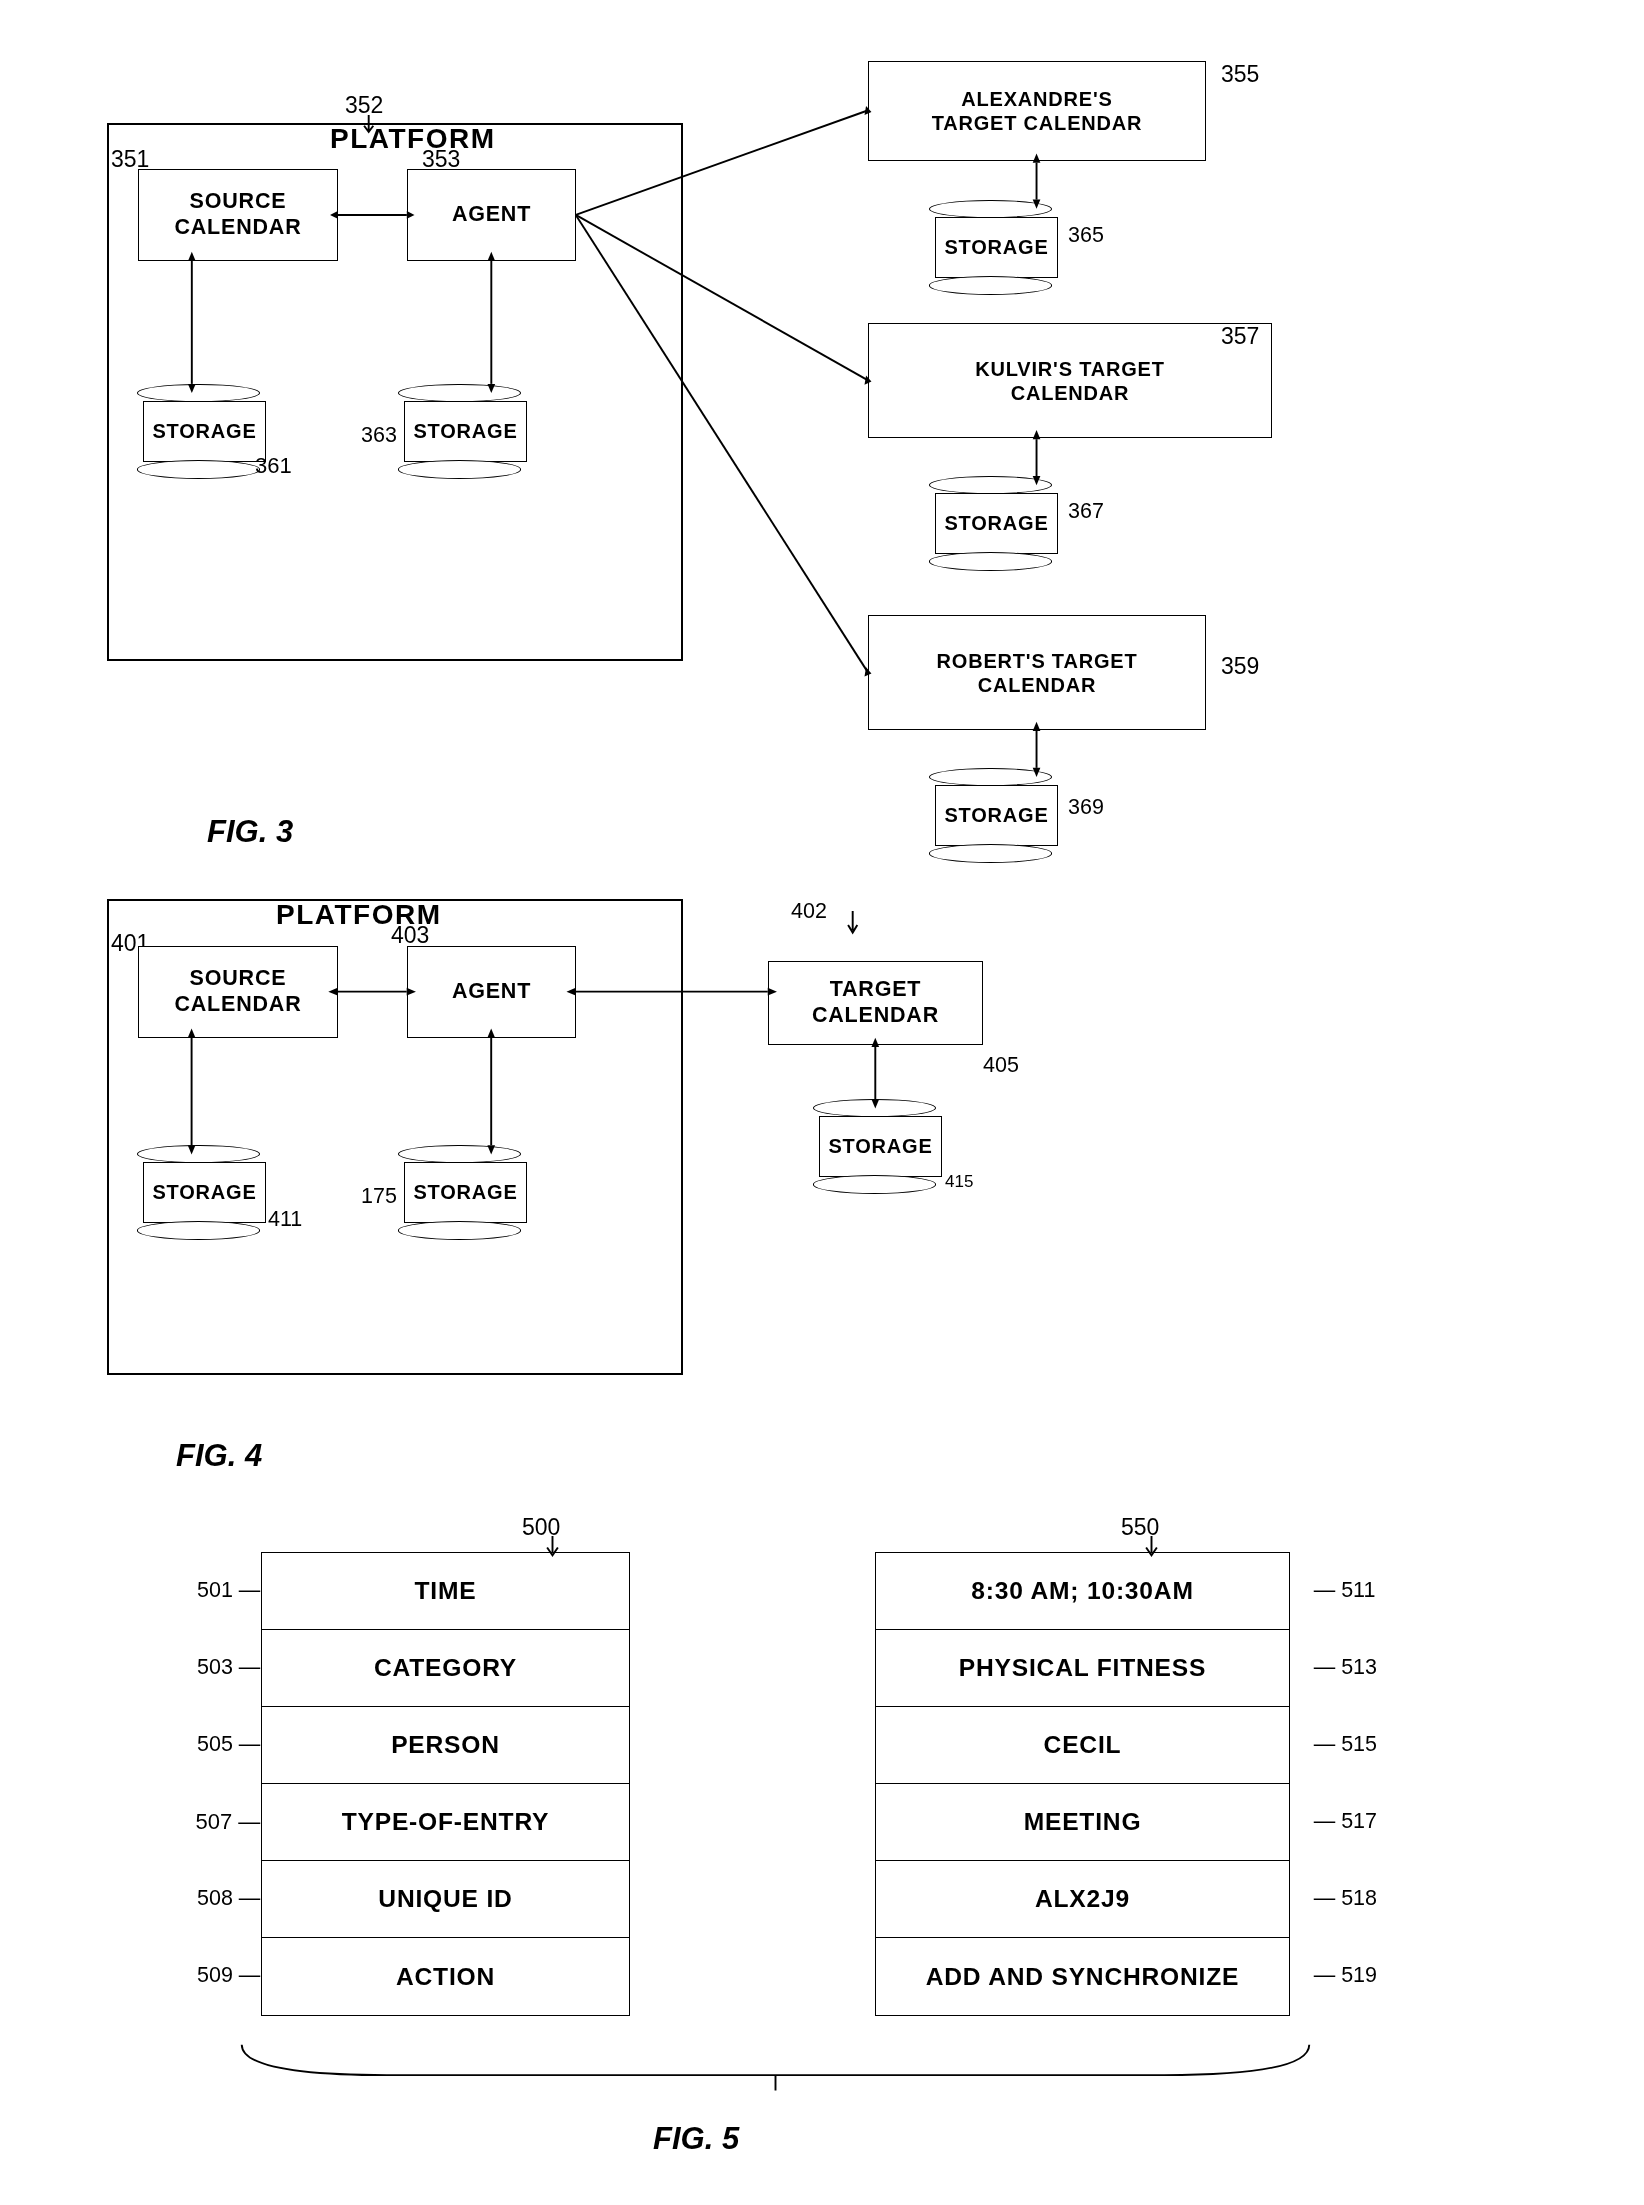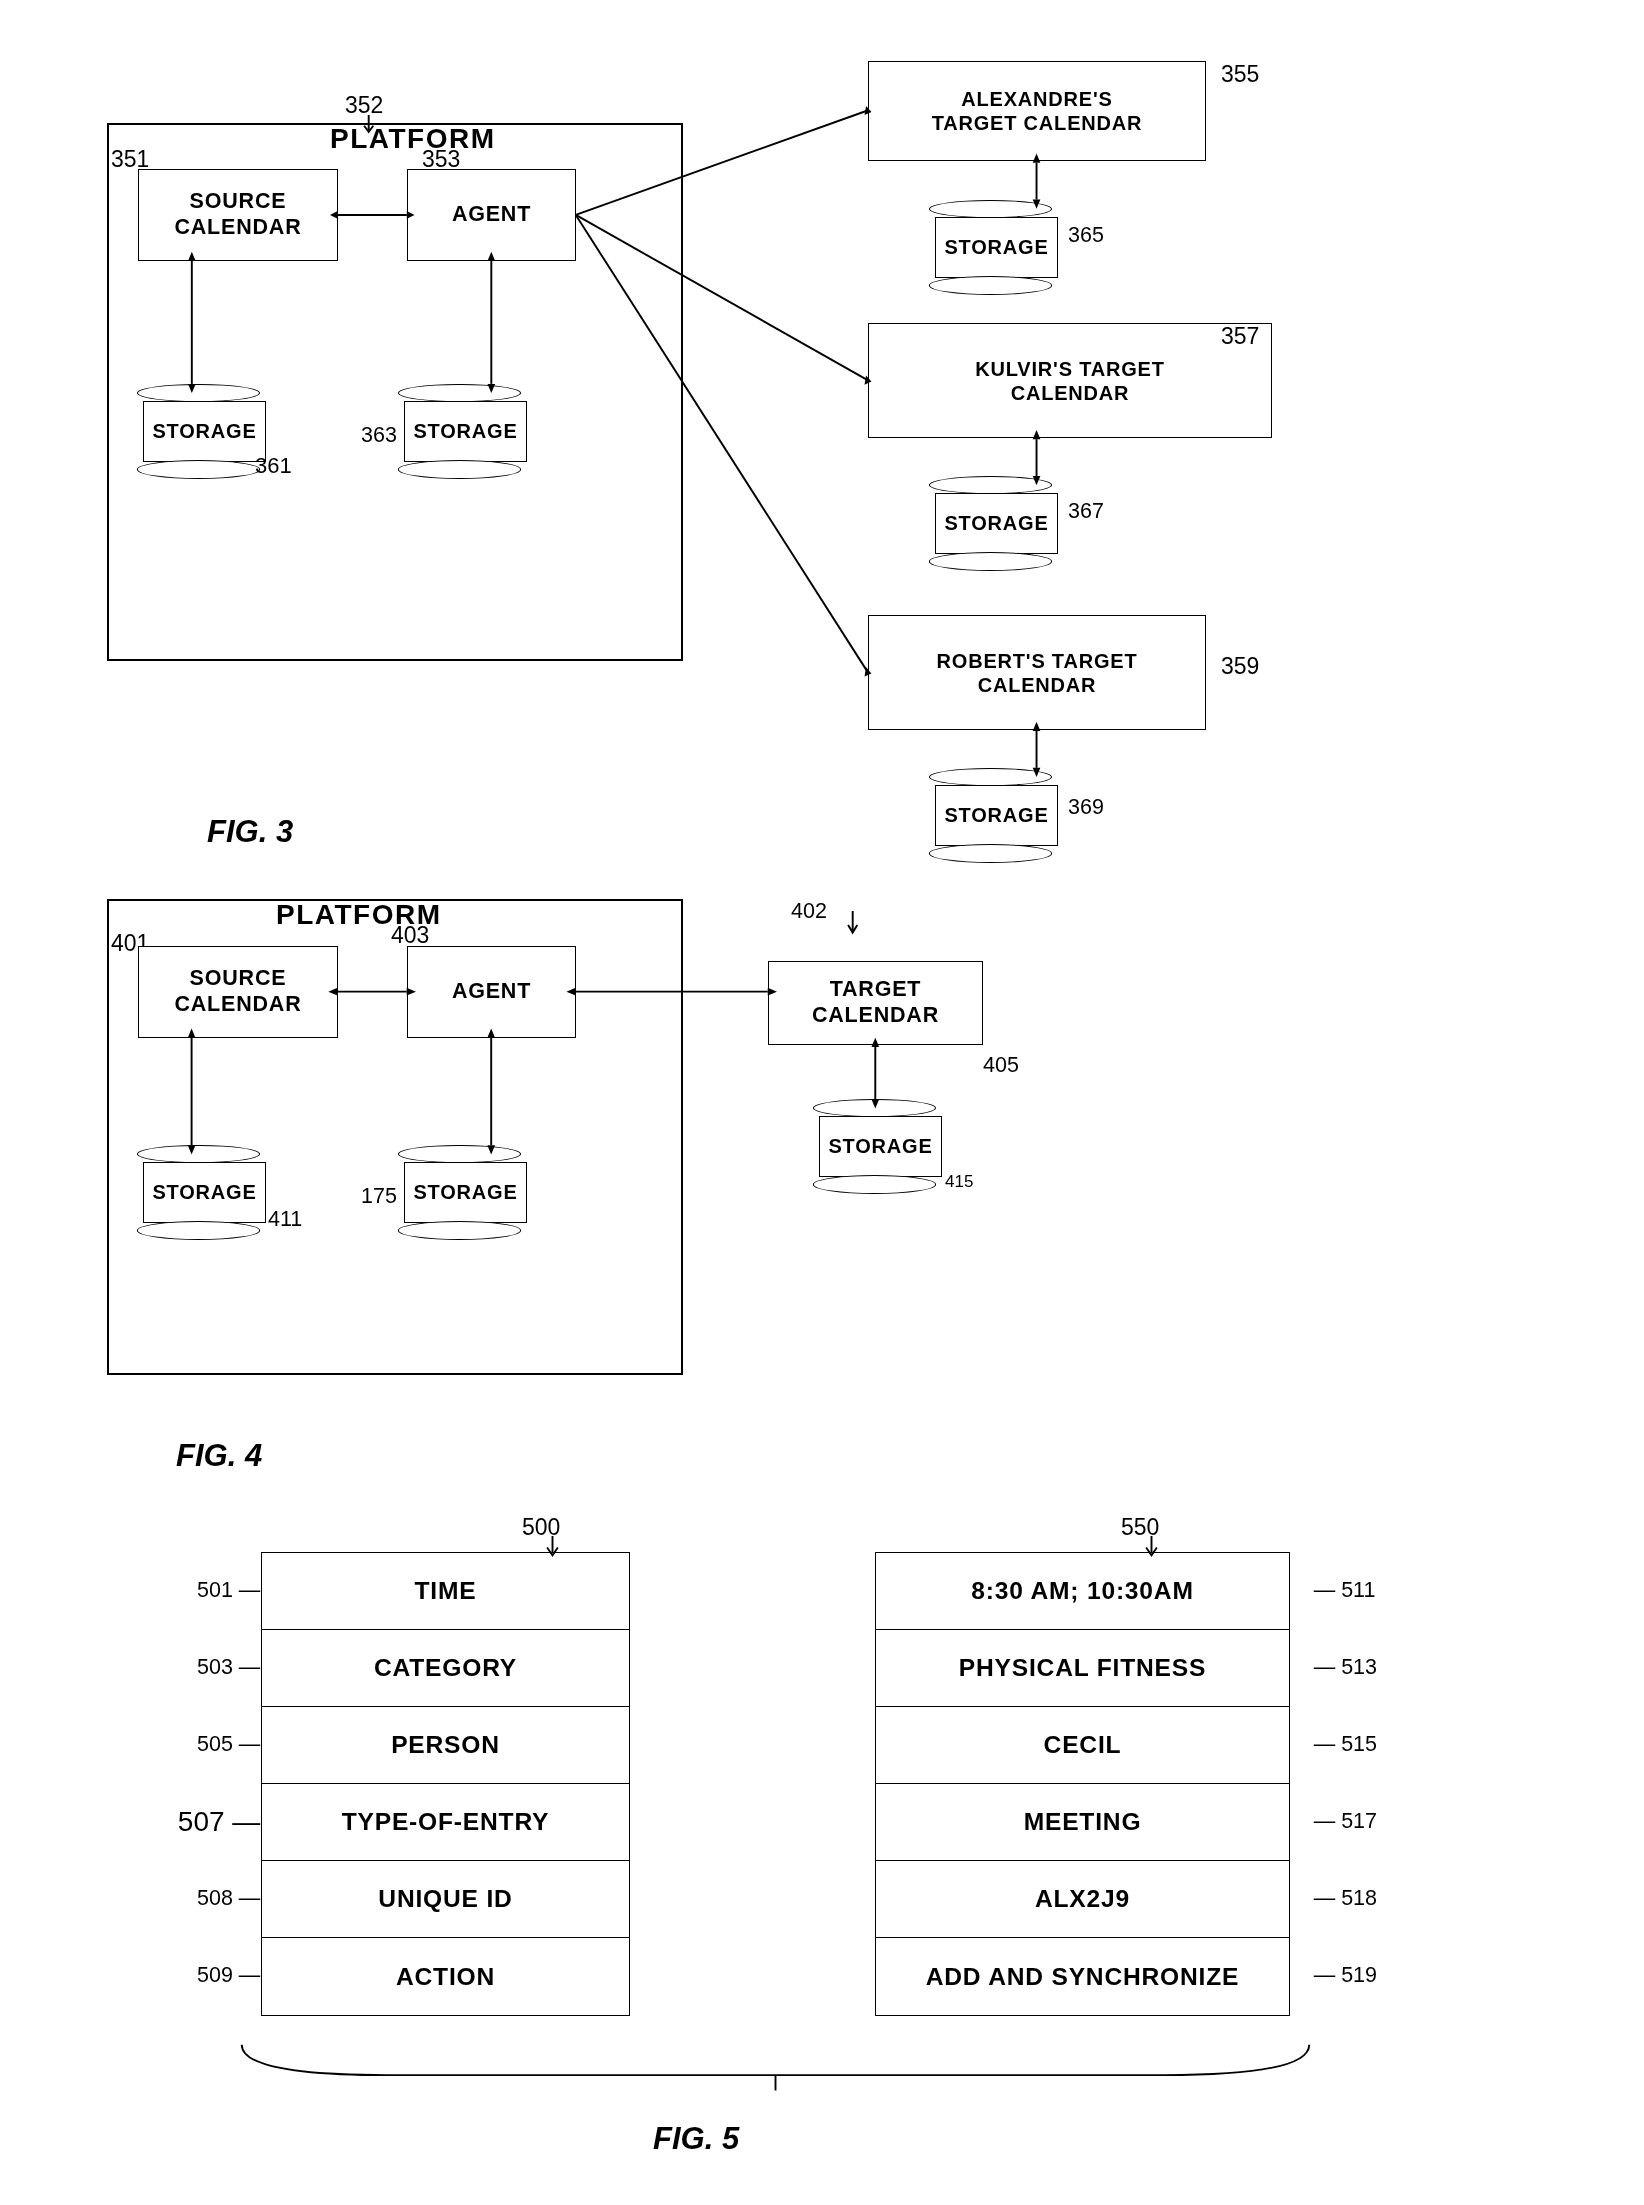--- a/index.html
+++ b/index.html
@@ -736,21 +736,21 @@
     <div class="fig5-label">FIG. 5</div>
 
     <svg style="position:absolute; top:546px; left:169px; width:1091px; height:61px; pointer-events:none;" viewBox="0 0 1420 80" width="1091" height="61">
       <path d="M10,10 Q10,50 200,50 Q710,50 710,50 Q710,50 710,70 Q710,50 710,50 Q1220,50 1220,50 Q1410,50 1410,10" stroke="#000" stroke-width="2.5" fill="none"></path>
     </svg>
 
     <div id="left-refs" style="position:absolute; top:61px; left:100px;">
         <div style="height: 77px; display: flex; align-items: center; font-size: 21.5px; padding-right: 7.7px; justify-content: flex-end;">501 —</div>
         <div style="height: 77px; display: flex; align-items: center; font-size: 21.5px; padding-right: 7.7px; justify-content: flex-end;">503 —</div>
         <div style="height: 77px; display: flex; align-items: center; font-size: 21.5px; padding-right: 7.7px; justify-content: flex-end;">505 —</div>
-        <div style="height: 77px; display: flex; align-items: center; font-size: 28px; padding-right: 7.7px; justify-content: flex-end;">507 —</div>
+        <div style="height: 77px; display: flex; align-items: center; font-size: 22px; padding-right: 7.7px; justify-content: flex-end;">507 —</div>
         <div style="height: 77px; display: flex; align-items: center; font-size: 21.5px; padding-right: 7.7px; justify-content: flex-end;">508 —</div>
         <div style="height: 77px; display: flex; align-items: center; font-size: 21.5px; padding-right: 7.7px; justify-content: flex-end; margin-left: 36px;">509 —</div>
       </div>
 
     <div id="right-refs" style="position:absolute; top:61px; left:1245px;">
         <div style="height: 77px; display: flex; align-items: center; font-size: 21.5px; padding-left: 7.7px;">— 511</div>
         <div style="height: 77px; display: flex; align-items: center; font-size: 21.5px; padding-left: 7.7px;">— 513</div>
         <div style="height: 77px; display: flex; align-items: center; font-size: 21.5px; padding-left: 7.7px;">— 515</div>
         <div style="height: 77px; display: flex; align-items: center; font-size: 21.5px; padding-left: 7.7px;">— 517</div>
         <div style="height: 77px; display: flex; align-items: center; font-size: 21.5px; padding-left: 7.7px;">— 518</div>

